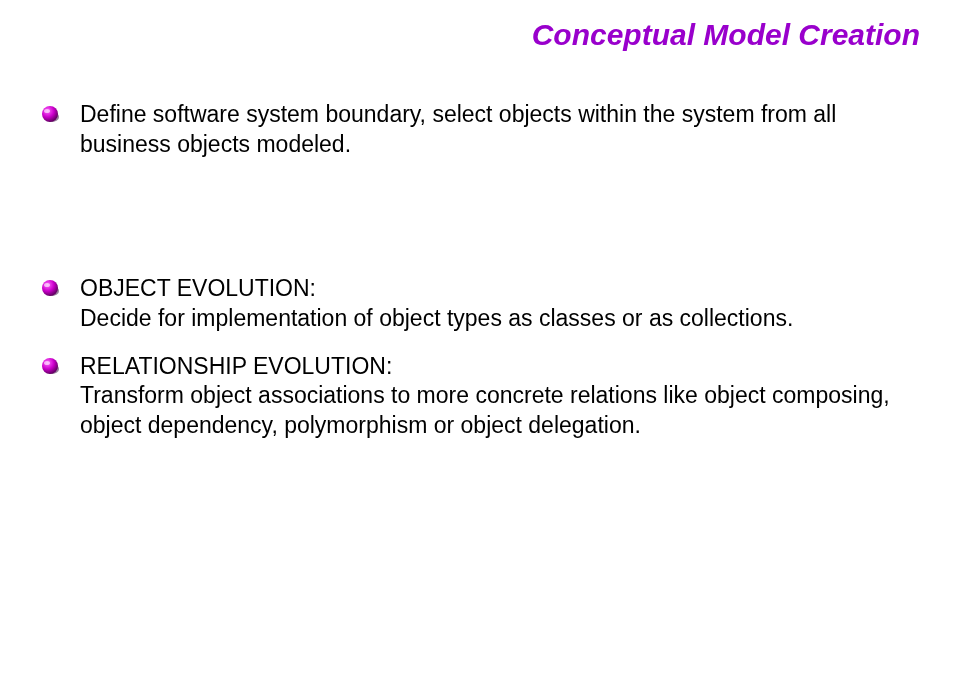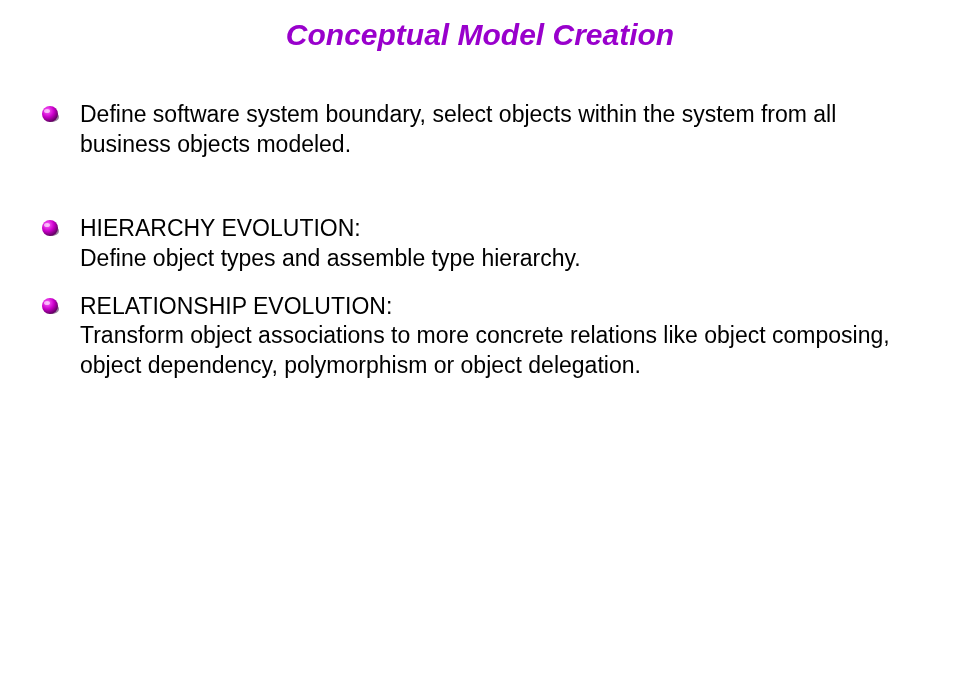--- a/index.html
+++ b/index.html
@@ -12,21 +12,21 @@
     color: #000000;
   }
   .page {
     position: relative;
     width: 960px;
     height: 686px;
     padding: 18px 40px 30px 40px;
     box-sizing: border-box;
   }
   .title {
-    text-align: center;
+    text-align: right;
     color: #9900cc;
     font-size: 30px;
     font-weight: bold;
     font-style: italic;
     margin: 0 0 48px 0;
   }
   .item {
     display: flex;
     align-items: flex-start;
     margin-bottom: 8px;
@@ -37,21 +37,21 @@
     width: 20px;
     height: 20px;
     margin-top: 4px;
     margin-right: 20px;
   }
   .text {
     flex: 1;
     font-size: 23px;
   }
   .group1 {
-    margin-bottom: 54px;
+    margin-bottom: 114px;
   }
   .group2 .item {
     margin-bottom: 18px;
   }
 </style>
 </head>
 <body>
 
 <div class="page">
 
@@ -79,21 +79,21 @@
 
   <div class="group2">
     <div class="item">
       <span class="bullet">
         <svg viewBox="0 0 20 20" width="20" height="20">
           <ellipse cx="12" cy="13" rx="7" ry="5" fill="#2b0033" opacity="0.5"></ellipse>
           <circle cx="10" cy="10" r="8" fill="url(#g1)"></circle>
           <ellipse cx="7" cy="7" rx="3" ry="2" fill="#ffffff" opacity="0.6"></ellipse>
         </svg>
       </span>
-      <span class="text">HIERARCHY EVOLUTION:<br>Define object types and assemble type hierarchy.</span>
+      <span class="text">OBJECT EVOLUTION:<br>Decide for implementation of  object types as classes or as collections.</span>
     </div>
     <div class="item">
       <span class="bullet">
         <svg viewBox="0 0 20 20" width="20" height="20">
           <ellipse cx="12" cy="13" rx="7" ry="5" fill="#2b0033" opacity="0.5"></ellipse>
           <circle cx="10" cy="10" r="8" fill="url(#g1)"></circle>
           <ellipse cx="7" cy="7" rx="3" ry="2" fill="#ffffff" opacity="0.6"></ellipse>
         </svg>
       </span>
       <span class="text">RELATIONSHIP EVOLUTION:<br>Transform object associations to more concrete relations like object composing, object dependency, polymorphism or object delegation.</span>

